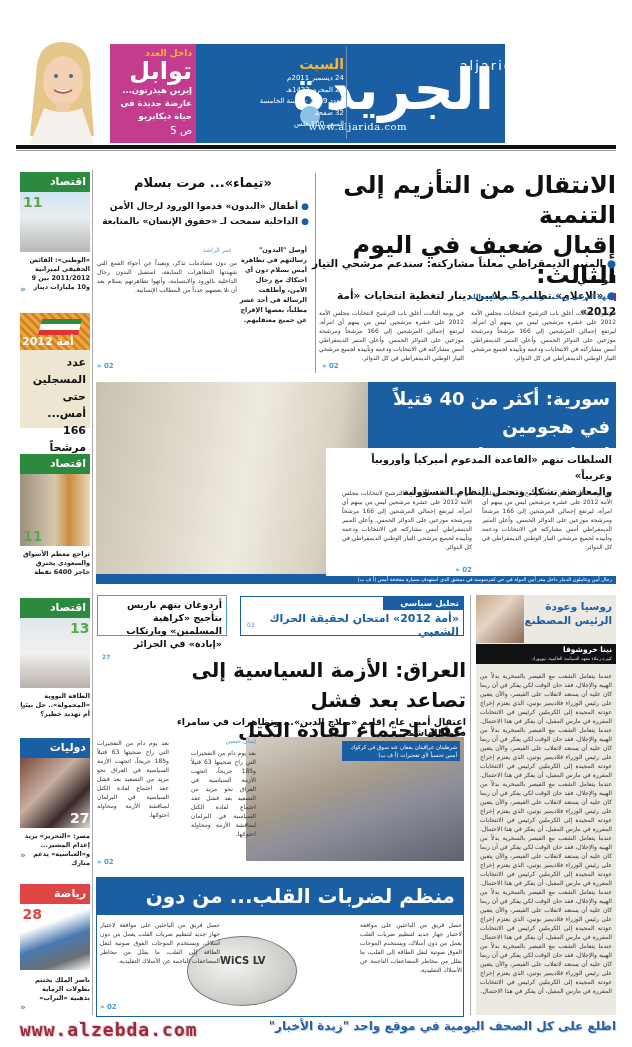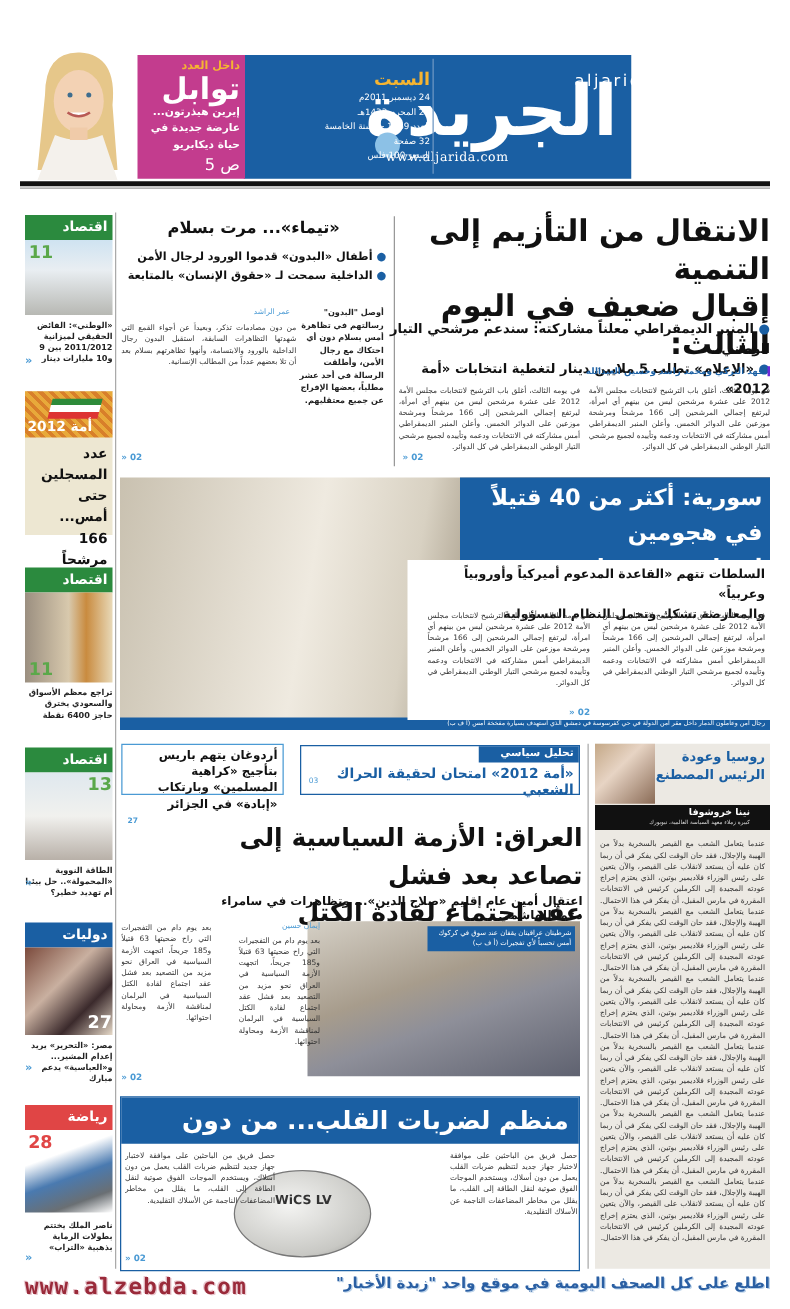--- a/index.html
+++ b/index.html
@@ -15,21 +15,21 @@
   .mast-logo-url { right: 225px; top: 121px; color: #fff; font-family: "DejaVu Serif", serif; font-size: 10px; direction: ltr; letter-spacing: 0.5px; }
   .mast-logo-dot { left: 300px; top: 106px; width: 20px; height: 20px; border-radius: 50%; background: #8cc1e6; }
   .mast-divider { left: 346px; top: 47px; width: 1px; height: 92px; background: #6d97c3; }
   .mast-info { right: 288px; top: 55px; width: 90px; color: #fff; font-size: 7px; line-height: 11.5px; }
   .mast-day { color: #f5b431; font-size: 14px; font-weight: bold; line-height: 18px; }
 
   .promo { left: 110px; top: 44px; width: 86px; height: 99px; background: #c33c8e; color: #fff; padding: 4px 4px 0 0; text-align: right; }
   .promo-inside { color: #f5b431; font-size: 9px; font-weight: bold; }
   .promo-brand { font-size: 24px; font-weight: bold; line-height: 26px; }
   .promo-text { font-size: 8.5px; font-weight: bold; line-height: 13px; }
-  .promo-page { font-size: 13px; margin-top: 2px; }
+  .promo-page { font-size: 10px; margin-top: 2px; }
 
   .model-photo { left: 16px; top: 36px; width: 90px; height: 108px; }
 
   .rule-thick { left: 16px; top: 145px; width: 600px; height: 4px; background: #111; }
   .rule-thin { left: 16px; top: 150px; width: 600px; height: 1px; background: #999; }
 
   
   .side-col-rule { left: 92px; top: 170px; width: 1px; height: 845px; background: #aaa; }
   .side-tag { left: 20px; width: 70px; height: 20px; color: #fff; font-size: 11px; font-weight: bold; padding-right: 4px; line-height: 20px; }
   .side-img { left: 20px; width: 70px; }
@@ -70,21 +70,21 @@
   .erdogan-box { left: 97px; top: 595px; width: 130px; height: 41px; border: 1px solid #4a9ad4; padding: 2px 4px; font-size: 9.5px; font-weight: bold; line-height: 13px; text-align: right; }
   .analysis-box { left: 240px; top: 596px; width: 224px; height: 40px; border: 1px solid #1a5fa3; }
   .analysis-tag { position: absolute; right: 0; top: 0; width: 80px; height: 13px; background: #1a5fa3; color: #fff; font-size: 8.5px; font-weight: bold; line-height: 13px; padding-right: 4px; }
   .analysis-title { position: absolute; right: 4px; top: 15px; font-size: 11px; font-weight: bold; color: #1a5fa3; }
   .analysis-ref { position: absolute; left: 6px; top: 24px; font-size: 6px; color: #4a9ad4; }
 
   .col-rule-right { left: 470px; top: 595px; width: 1px; height: 420px; background: #aaa; }
   .russia-col { left: 476px; top: 595px; width: 140px; height: 420px; background: #ece9e3; }
   .russia-photo { position: absolute; left: 0; top: 0; width: 48px; height: 48px; background: linear-gradient(135deg, #c4a887, #e7d4c4 40%, #8a6b56); }
   .russia-title { position: absolute; right: 4px; top: 4px; width: 88px; font-size: 10.5px; font-weight: bold; color: #1a5fa3; line-height: 14px; text-align: right; }
-  .russia-author-bar { position: absolute; left: 0; right: 0; top: 49px; height: 20px; background: #111; color: #fff; padding-right: 16px; }
+  .russia-author-bar { position: absolute; left: 0; right: 0; top: 49px; height: 20px; background: #111; color: #fff; padding-right: 4px; }
   .russia-author { font-size: 7.5px; font-weight: bold; line-height: 11px; }
   .russia-author-role { font-size: 4.5px; line-height: 7px; color: #ddd; }
   .russia-body { position: absolute; right: 4px; top: 76px; width: 132px; }
 
   
   .iraq-h1 { right: 166px; top: 655px; width: 300px; font-size: 20px; font-weight: bold; line-height: 30px; text-align: right; }
   .iraq-sub { right: 166px; top: 716px; width: 300px; font-size: 9.5px; font-weight: bold; text-align: right; }
   .iraq-img { left: 246px; top: 737px; width: 218px; height: 124px; background: linear-gradient(160deg, #d5d0c6, #a79c8c 40%, #8e8f99 60%, #5f6270); }
   .iraq-img-cap { position: absolute; right: 4px; top: 4px; width: 118px; background: #1a5fa3; color: #fff; font-size: 5.5px; line-height: 8px; padding: 2px 3px; }
   .iraq-byline { right: 376px; top: 737px; font-size: 6px; color: #4a9ad4; }

